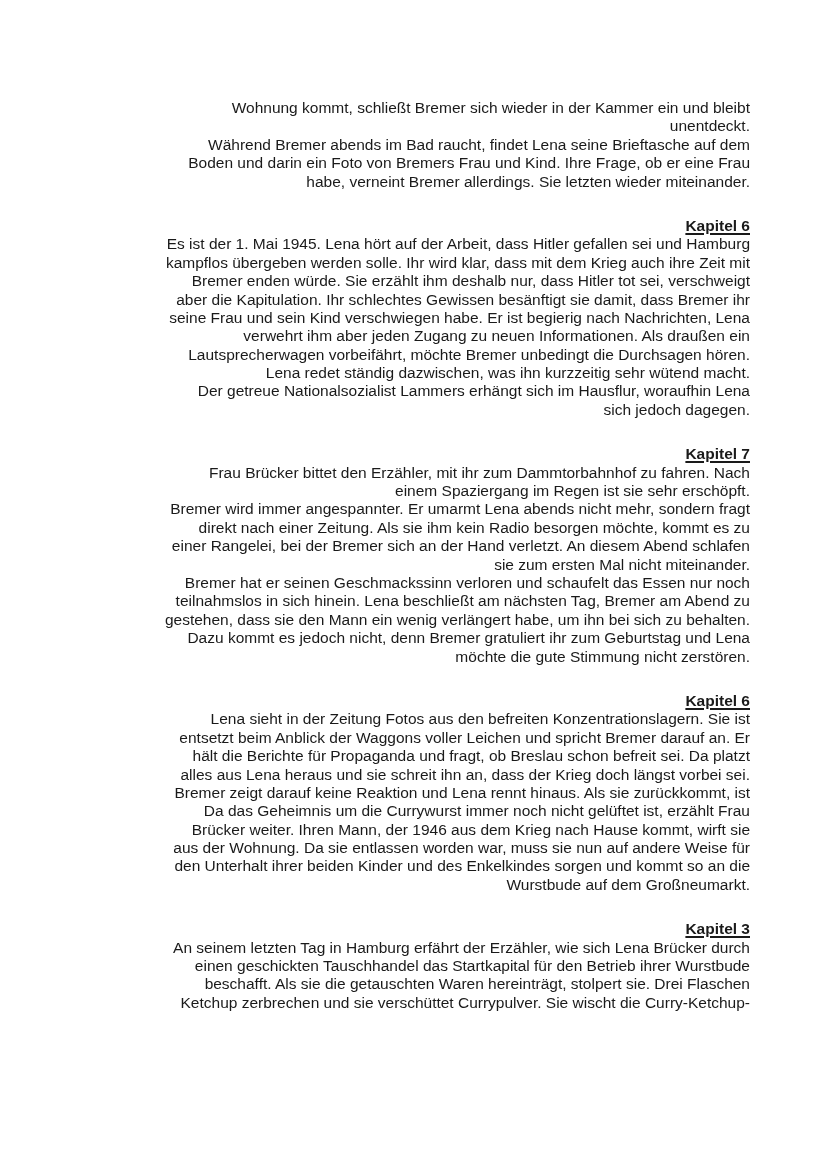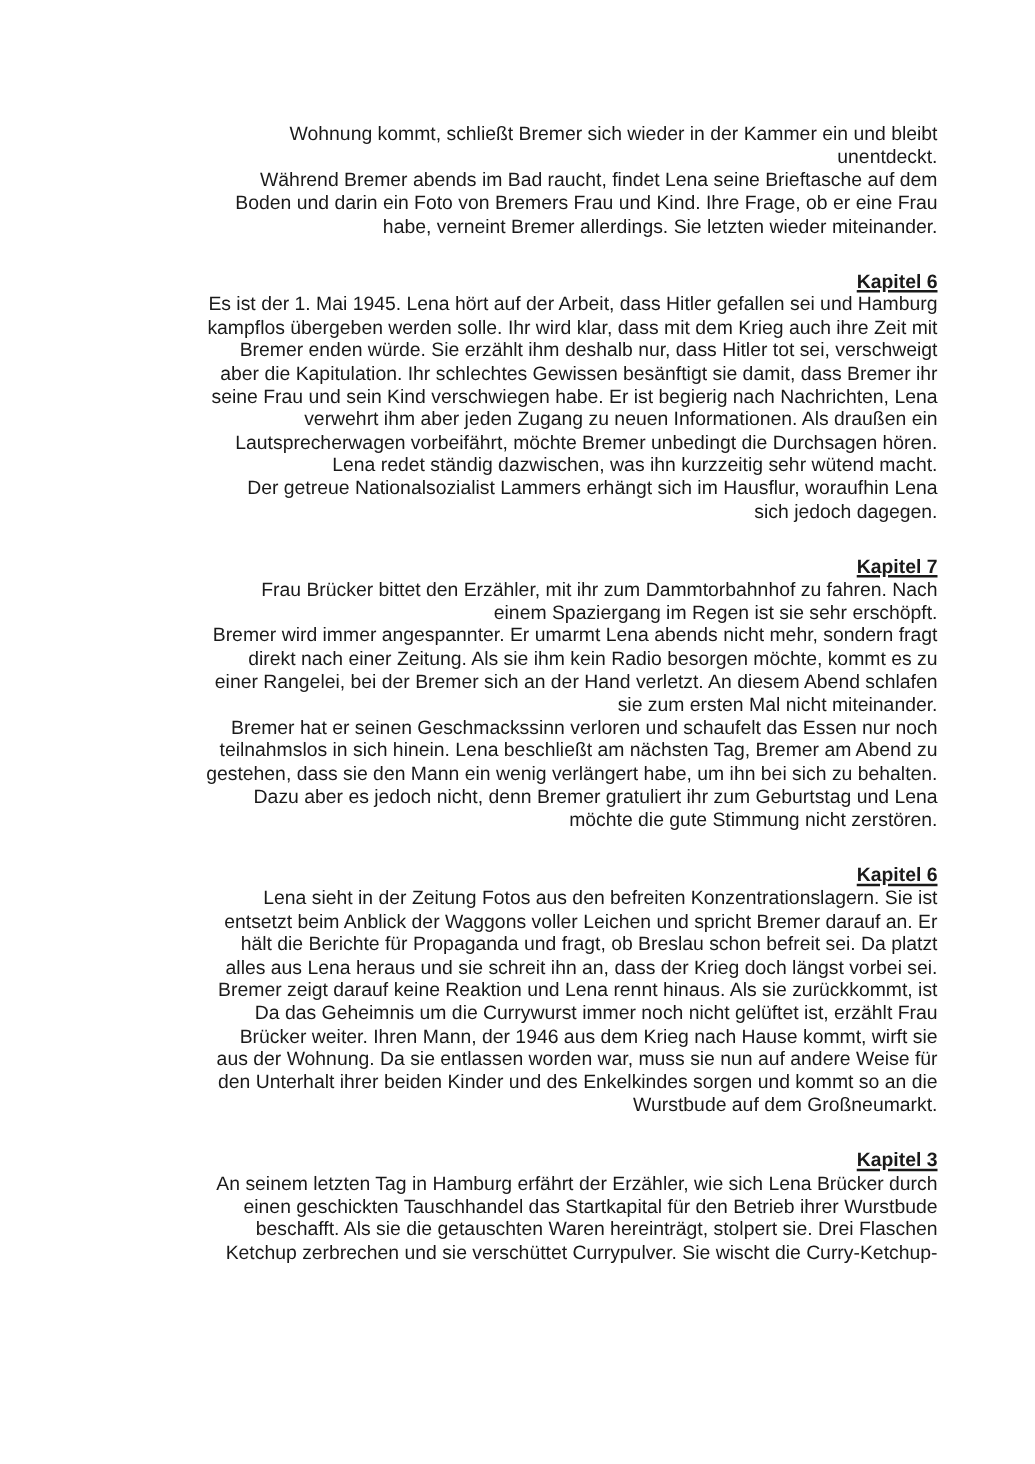--- a/index.html
+++ b/index.html
@@ -72,21 +72,21 @@
         <h2 class="heading">Kapitel 7</h2>
         <div class="line">Frau Brücker bittet den Erzähler, mit ihr zum Dammtorbahnhof zu fahren. Nach</div>
         <div class="line">einem Spaziergang im Regen ist sie sehr erschöpft.</div>
         <div class="line">Bremer wird immer angespannter. Er umarmt Lena abends nicht mehr, sondern fragt</div>
         <div class="line">direkt nach einer Zeitung. Als sie ihm kein Radio besorgen möchte, kommt es zu</div>
         <div class="line">einer Rangelei, bei der Bremer sich an der Hand verletzt. An diesem Abend schlafen</div>
         <div class="line">sie zum ersten Mal nicht miteinander.</div>
         <div class="line">Bremer hat er seinen Geschmackssinn verloren und schaufelt das Essen nur noch</div>
         <div class="line">teilnahmslos in sich hinein. Lena beschließt am nächsten Tag, Bremer am Abend zu</div>
         <div class="line">gestehen, dass sie den Mann ein wenig verlängert habe, um ihn bei sich zu behalten.</div>
-        <div class="line">Dazu aber es jedoch nicht, denn Bremer gratuliert ihr zum Geburtstag und Lena</div>
+        <div class="line">Dazu kommt es jedoch nicht, denn Bremer gratuliert ihr zum Geburtstag und Lena</div>
         <div class="line">möchte die gute Stimmung nicht zerstören.</div>
       </section>
       <section class="chapter">
         <h2 class="heading">Kapitel 6</h2>
         <div class="line">Lena sieht in der Zeitung Fotos aus den befreiten Konzentrationslagern. Sie ist</div>
         <div class="line">entsetzt beim Anblick der Waggons voller Leichen und spricht Bremer darauf an. Er</div>
         <div class="line">hält die Berichte für Propaganda und fragt, ob Breslau schon befreit sei. Da platzt</div>
         <div class="line">alles aus Lena heraus und sie schreit ihn an, dass der Krieg doch längst vorbei sei.</div>
         <div class="line">Bremer zeigt darauf keine Reaktion und Lena rennt hinaus. Als sie zurückkommt, ist</div>
         <div class="line">Da das Geheimnis um die Currywurst immer noch nicht gelüftet ist, erzählt Frau</div>

